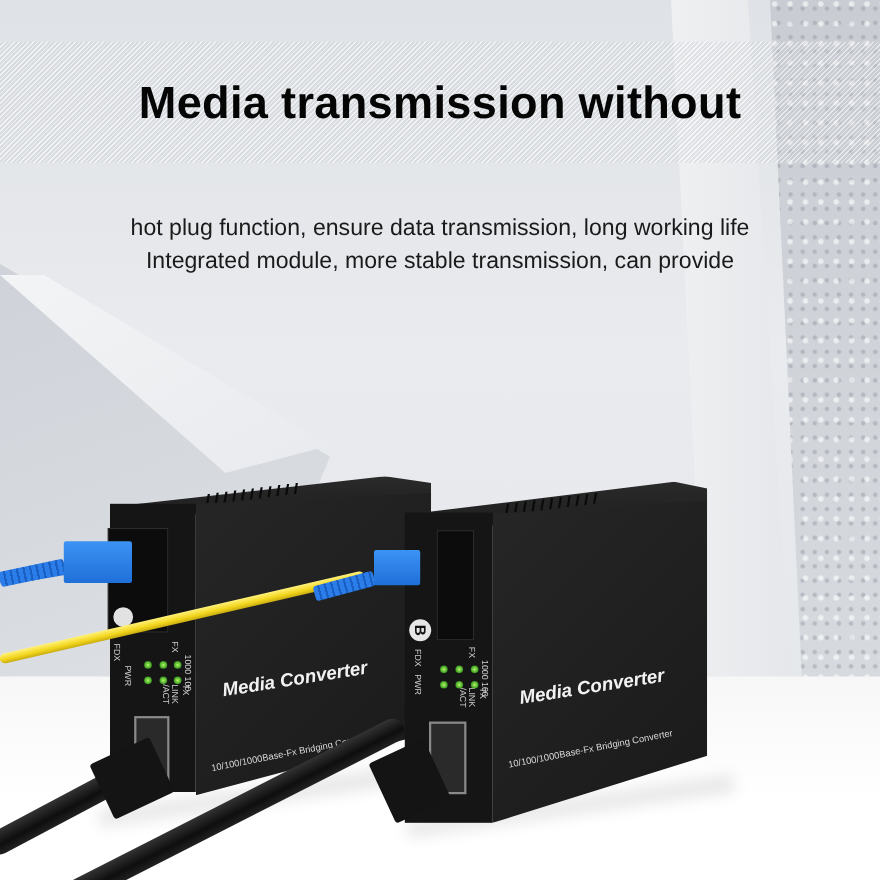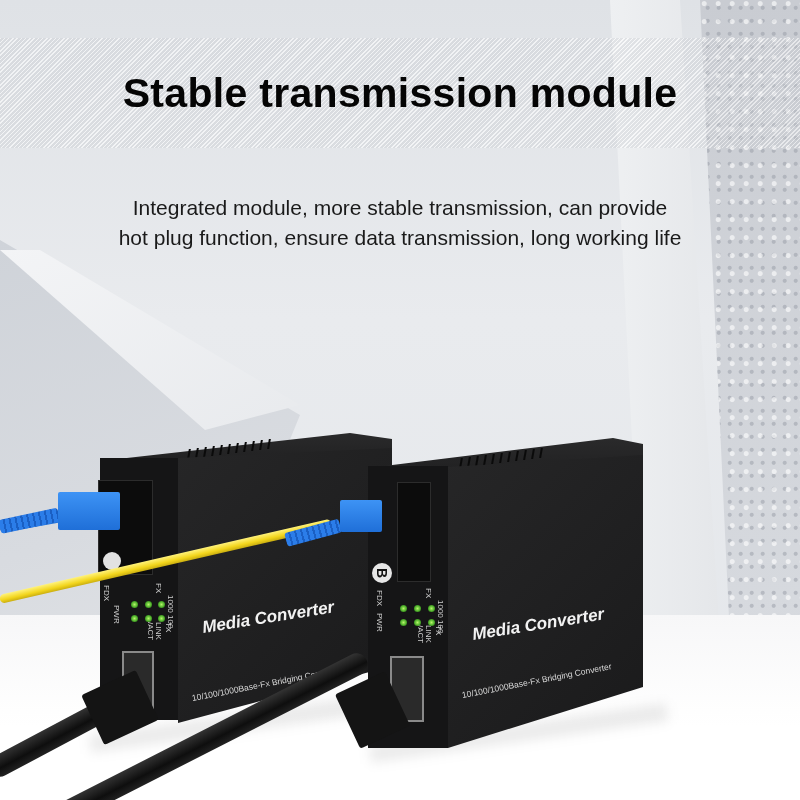--- a/index.html
+++ b/index.html
@@ -98,26 +98,26 @@
 <body>
 
 <div class="scene">
   <div class="shape-left-dark"></div>
   <div class="shape-left-light"></div>
   <div class="pillar-right"></div>
   <div class="wall-right"></div>
   <div class="floor"></div>
 
   <div class="header-band">
-    <div class="headline">Stable transmission module</div>
+    <div class="headline">Media transmission without</div>
   </div>
 
   <div class="subtext">
+    <div>hot plug function, ensure data transmission, long working life</div>
     <div>Integrated module, more stable transmission, can provide</div>
-    <div>hot plug function, ensure data transmission, long working life</div>
   </div>
 
   <div class="shadow" style="left:90px;top:735px;width:300px;height:18px;transform:rotate(-8deg);"></div>
   <div class="shadow" style="left:370px;top:745px;width:300px;height:18px;transform:rotate(-8deg);"></div>
 
   <div>
 
     <div class="dev-top" style="left:100px;top:433px;width:292px;height:35px;clip-path:polygon(0 100%,0 28px,250px 0,292px 6px,292px 20px,75px 35px);"></div>
     <div class="vent" style="left:188px;top:449px;"></div>
     <div class="vent" style="left:196px;top:448px;"></div>

